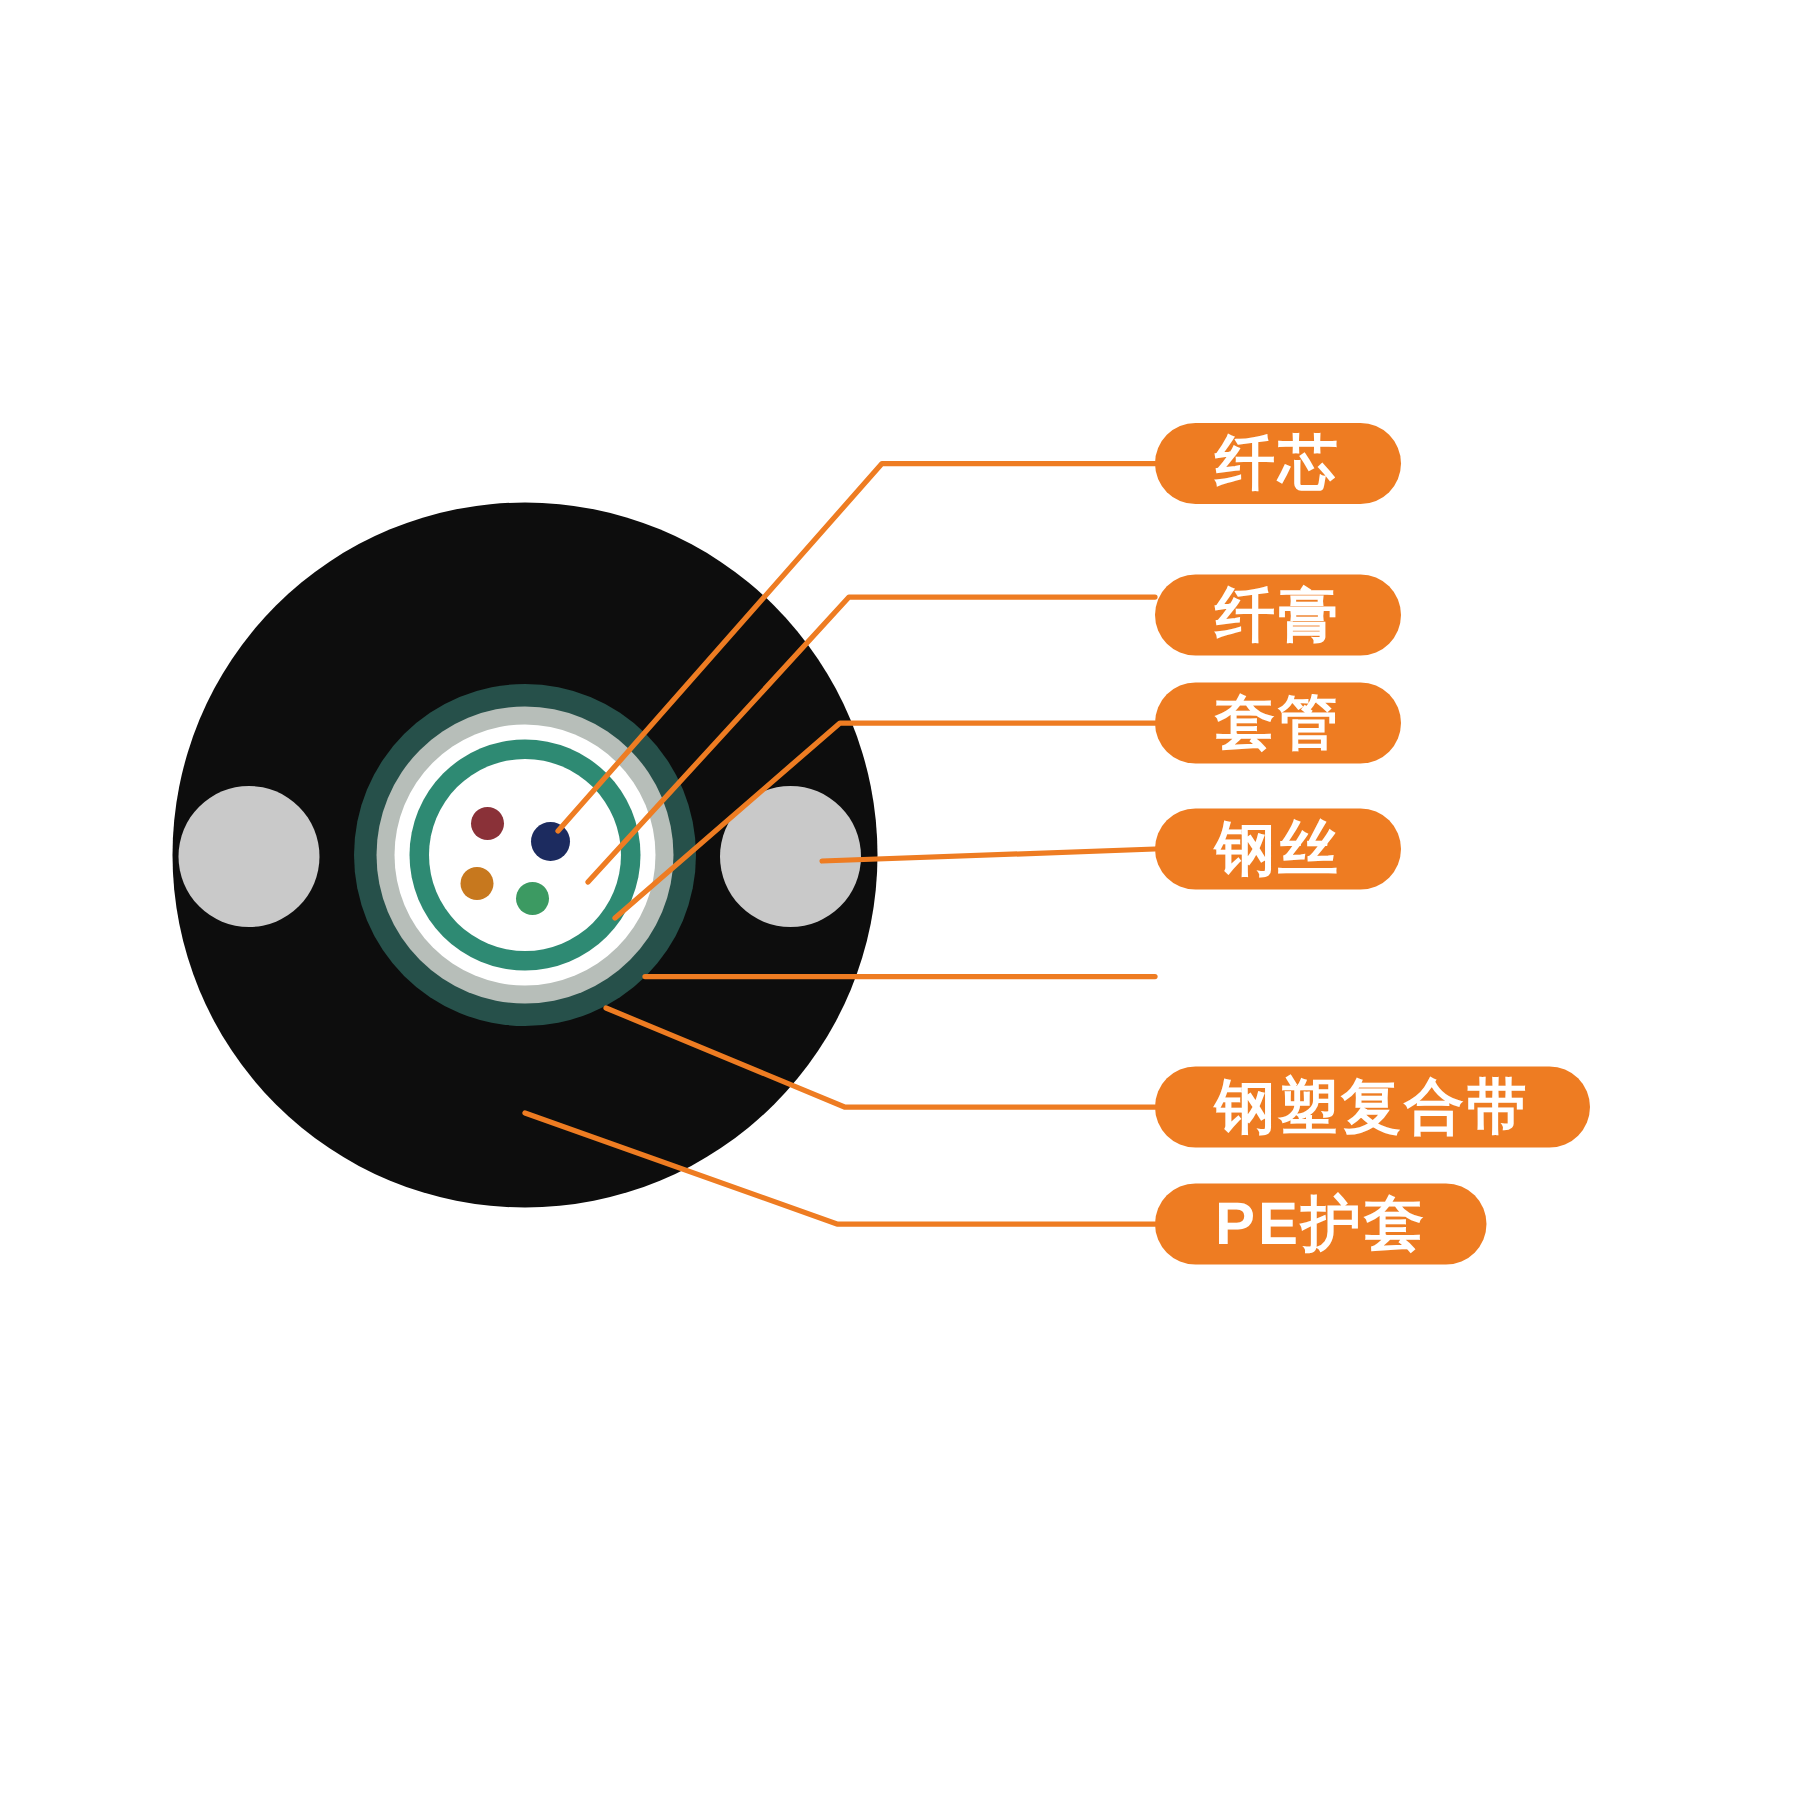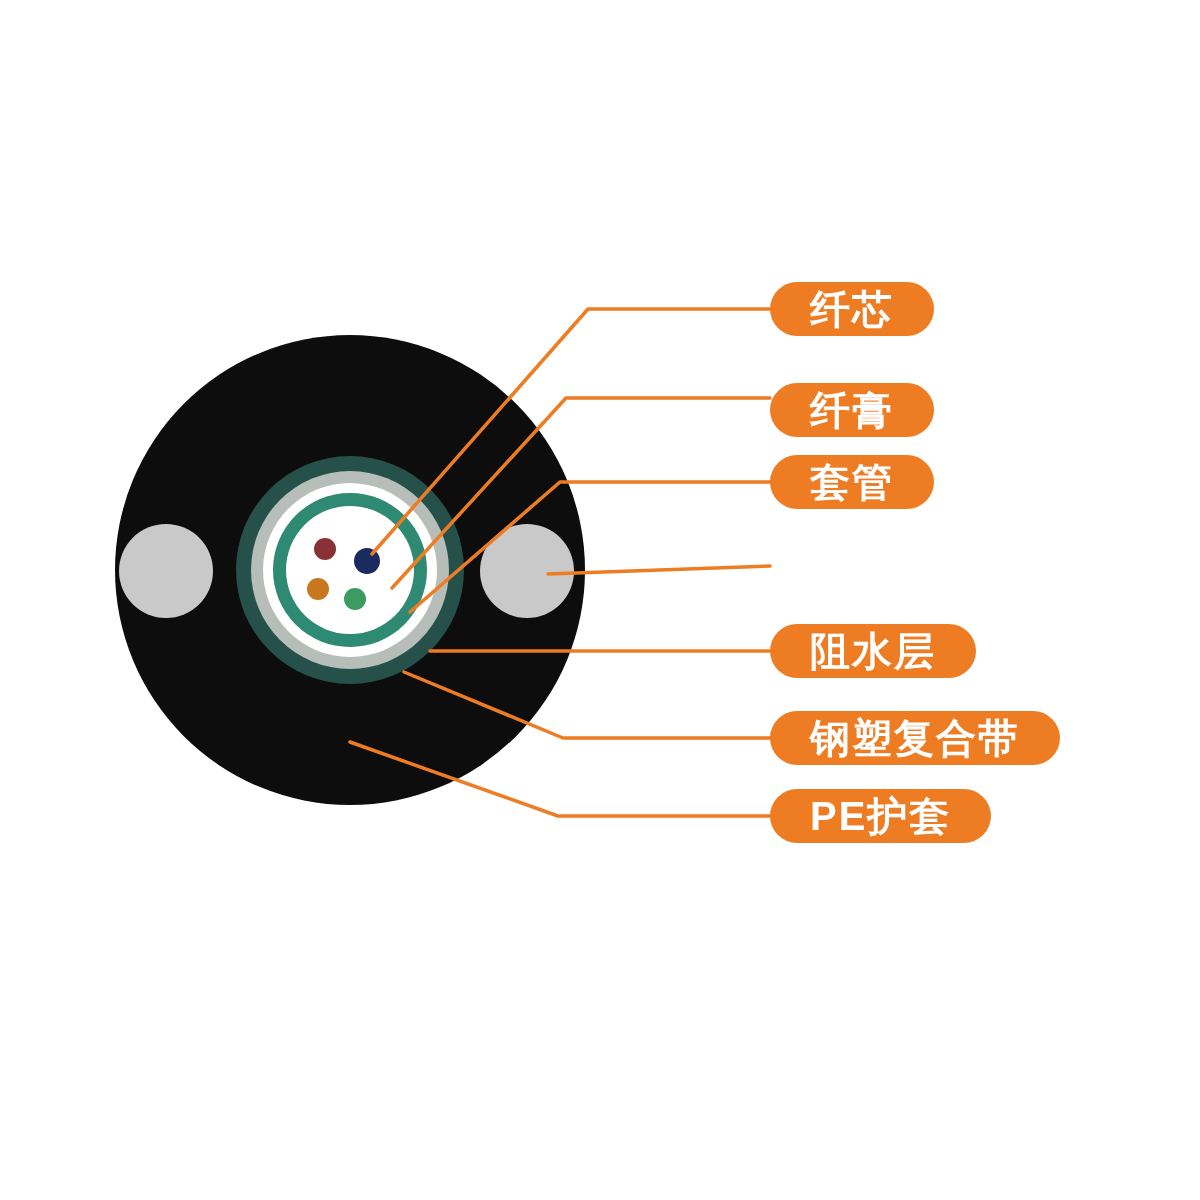--- a/index.html
+++ b/index.html
@@ -76,17 +76,17 @@
     <polyline points="410,612 560,482 770,482" fill="none" stroke-width="3.5" stroke-linejoin="round" stroke-linecap="round" stroke="#EE7C22"></polyline>
     <polyline points="548,574 770,566" fill="none" stroke-width="3.5" stroke-linejoin="round" stroke-linecap="round" stroke="#EE7C22"></polyline>
     <polyline points="430,651 770,651" fill="none" stroke-width="3.5" stroke-linejoin="round" stroke-linecap="round" stroke="#EE7C22"></polyline>
     <polyline points="404,672 563,738 770,738" fill="none" stroke-width="3.5" stroke-linejoin="round" stroke-linecap="round" stroke="#EE7C22"></polyline>
     <polyline points="350,742 558,816 770,816" fill="none" stroke-width="3.5" stroke-linejoin="round" stroke-linecap="round" stroke="#EE7C22"></polyline>
   </svg>
 
   <div class="pill pill-1">纤芯</div>
   <div class="pill pill-2">纤膏</div>
   <div class="pill pill-3">套管</div>
-  <div class="pill pill-5">阻水层</div>
+  <div class="pill pill-4">钢丝</div>
   <div class="pill pill-7">PE护套</div>
   <div class="pill pill-6">钢塑复合带</div>
 
 </div>
 
 </body></html>

